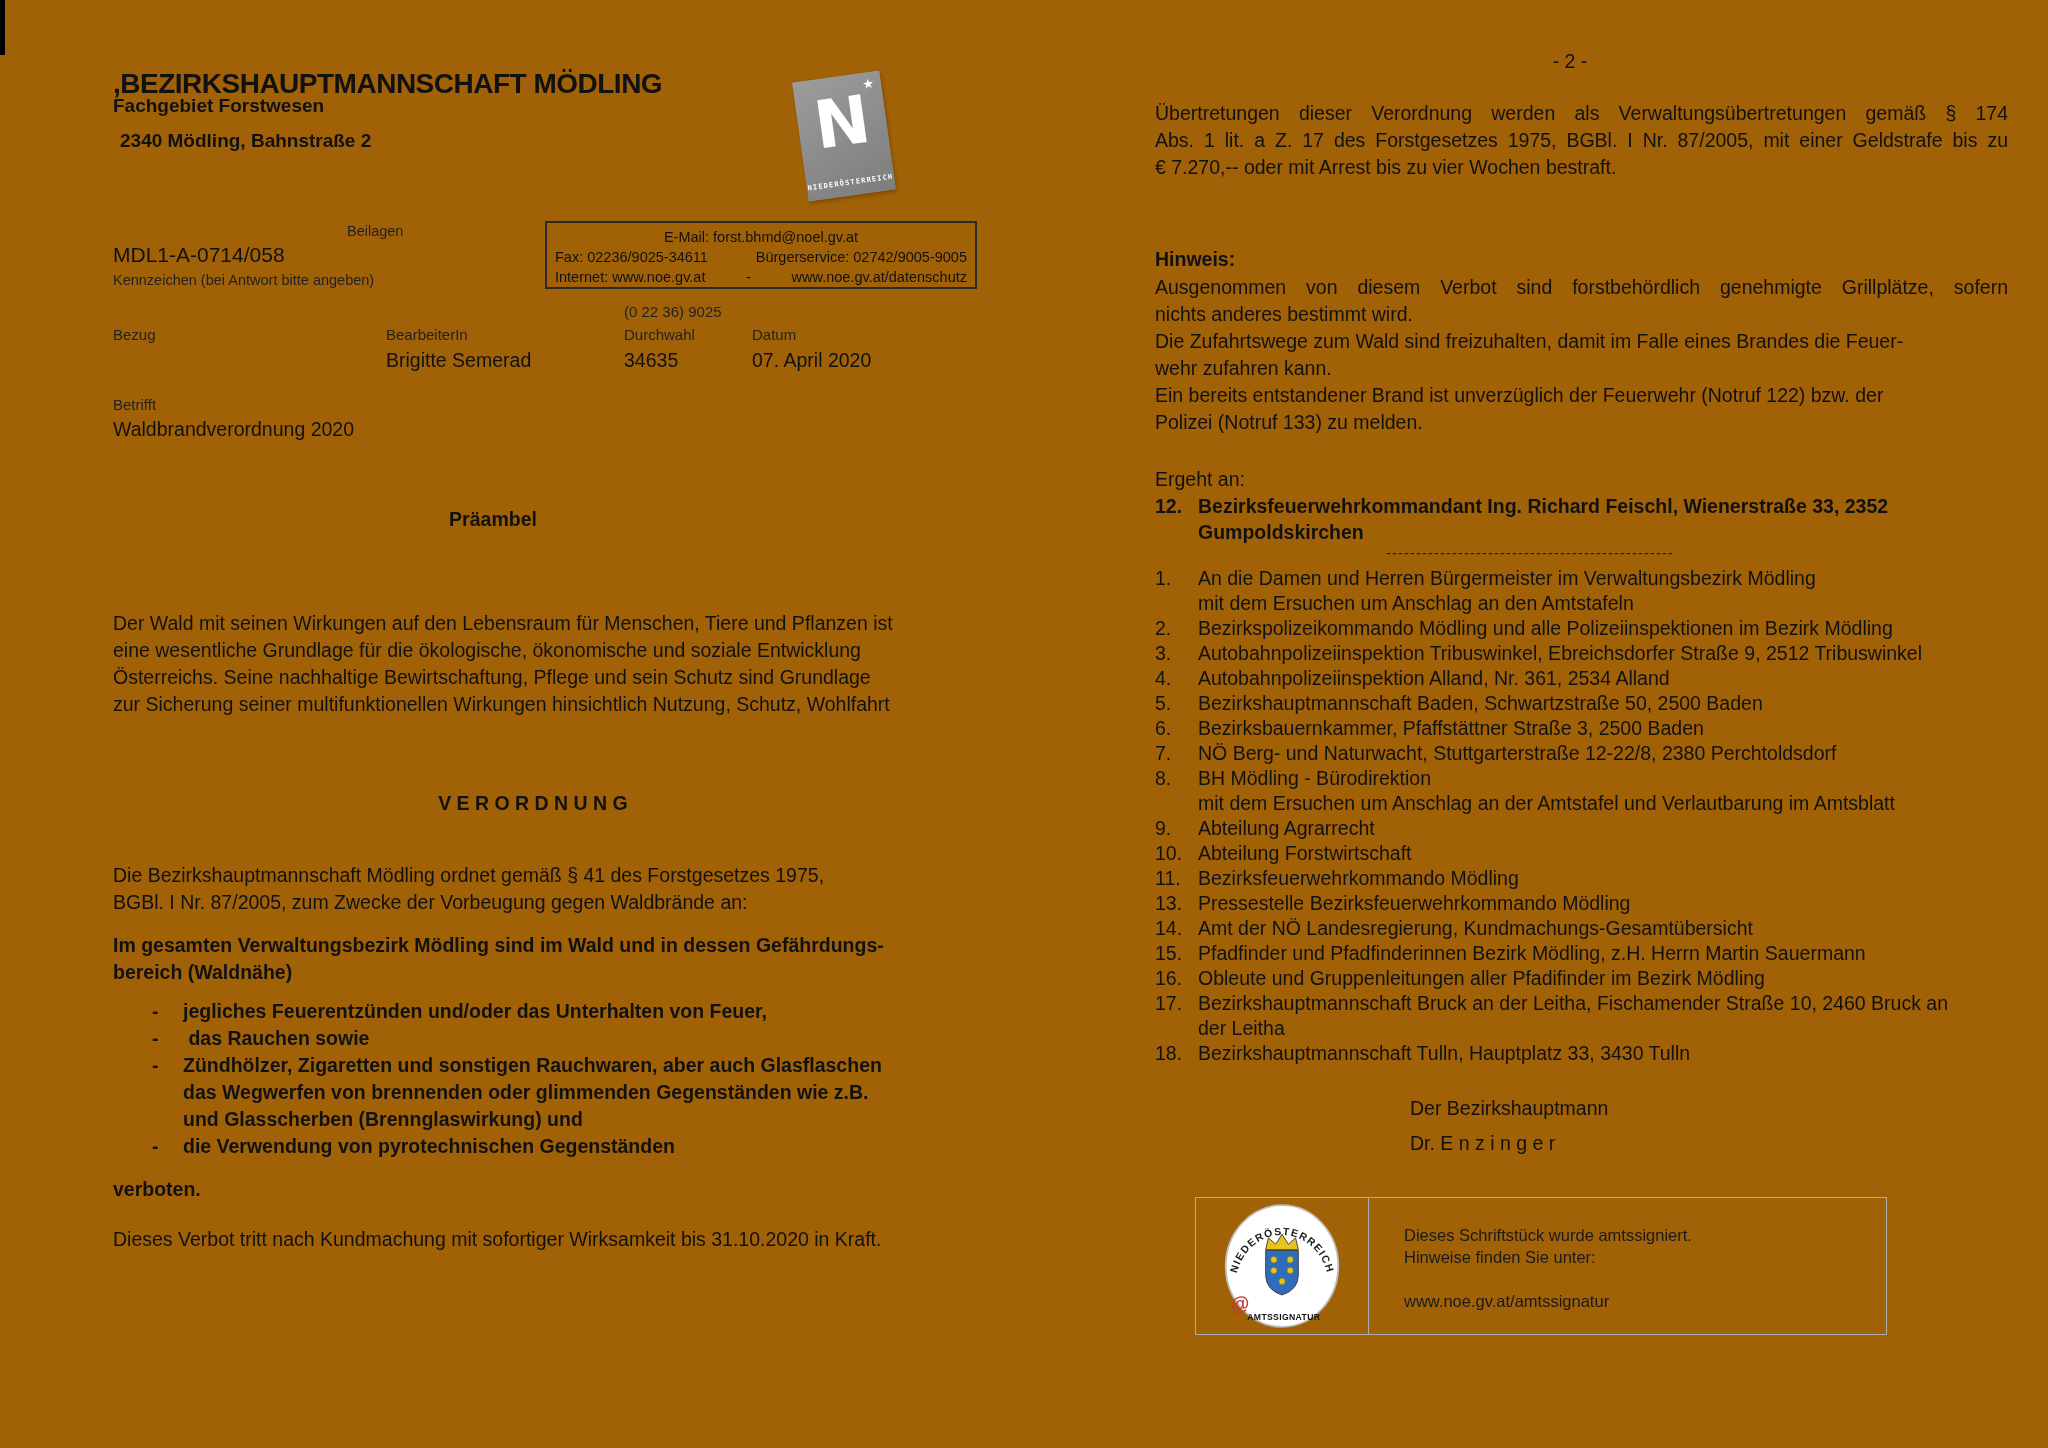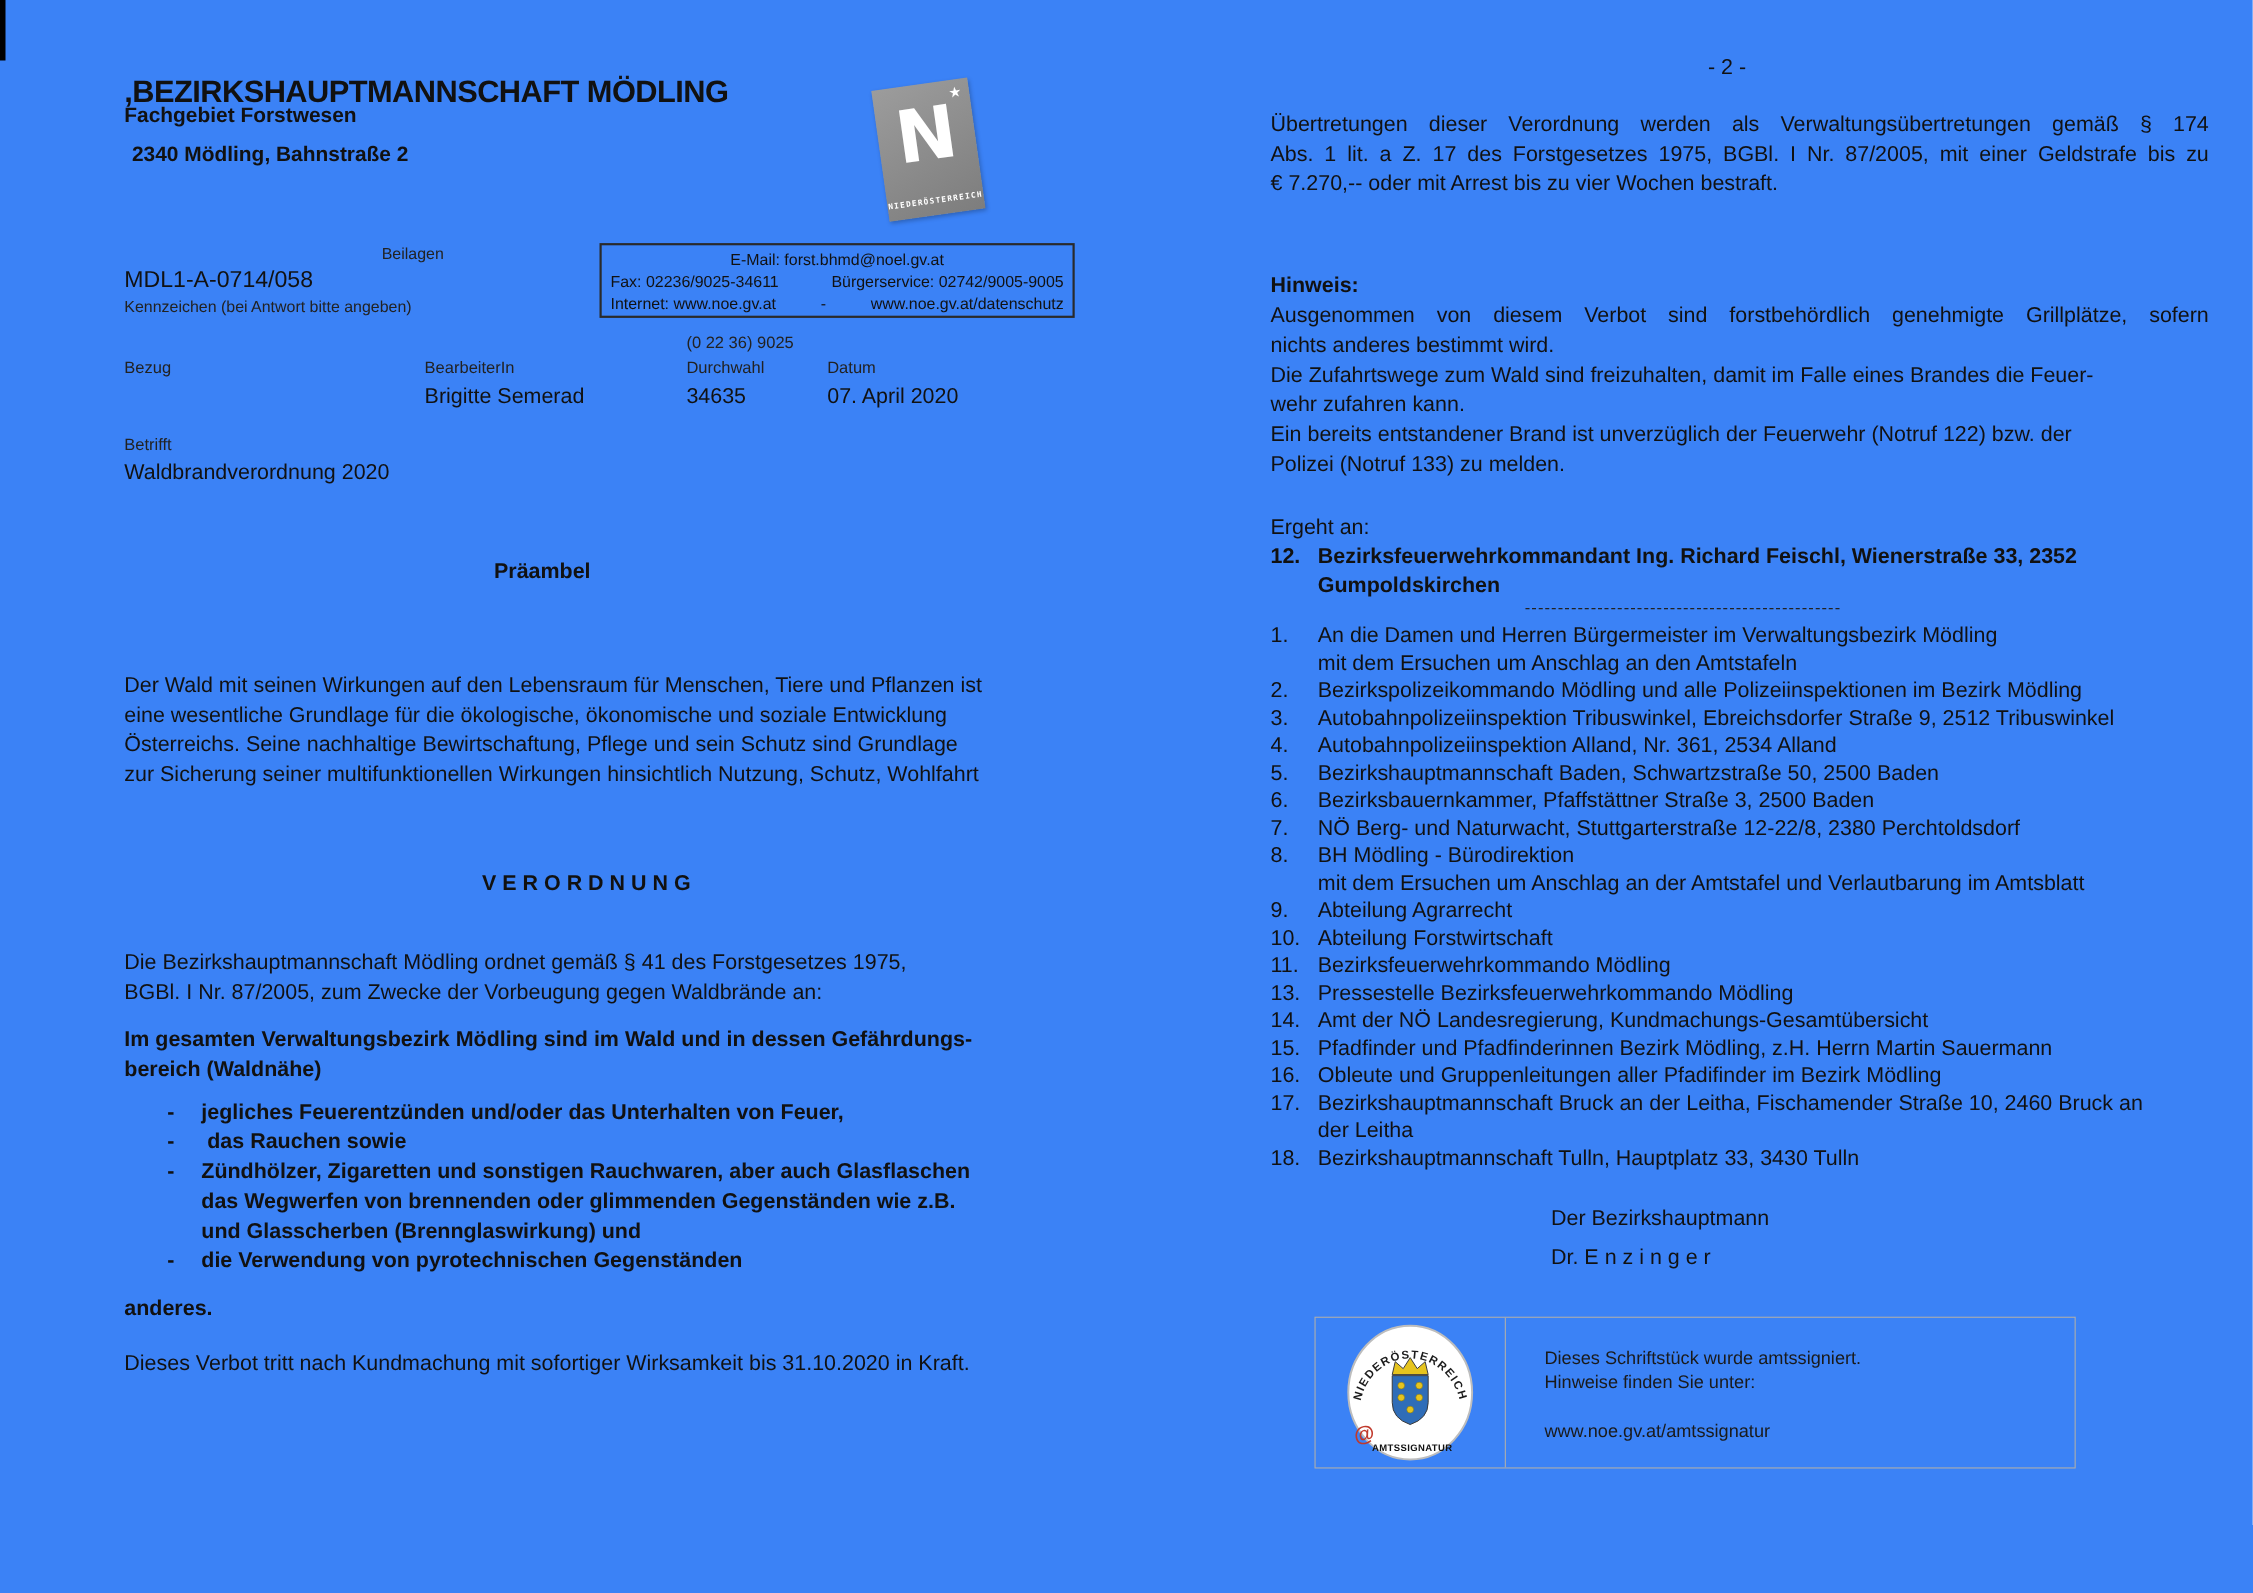--- a/index.html
+++ b/index.html
@@ -1,17 +1,17 @@
 <!DOCTYPE html>
 <html><head>
 <meta charset="utf-8">
 <style>
   html,body{margin:0;padding:0;background:#ffffff;}
   #canvas{
-    position:relative;width:2048px;height:1448px;background:#3b82f6;overflow:hidden;
+    position:relative;width:2048px;height:1448px;background:#a16207;overflow:hidden;
     font-family:"Liberation Sans", sans-serif;color:#111;
   }
   .abs{position:absolute;}
   .b{font-weight:bold;}
   .fs-title{font-size:28px;font-weight:bold;letter-spacing:-0.5px;}
   .fs-sub{font-size:19px;font-weight:bold;line-height:25px;}
   .fs-body{font-size:19.5px;line-height:27px;}
   .fs-small{font-size:14.5px;line-height:19px;color:#222;}
   .fs-code{font-size:21px;}
   .center{text-align:center;}
@@ -149,21 +149,21 @@
         </span>
     </div>
     <div class="prohib-row">
       <span class="pdash">-</span>
       <span class="ptext">
           <div>die Verwendung von pyrotechnischen Gegenständen</div>
         </span>
     </div>
   </div>
 
-  <div class="abs fs-body b" style="left:113px;top:1176px;">anderes.</div>
+  <div class="abs fs-body b" style="left:113px;top:1176px;">verboten.</div>
   <div class="abs fs-body" style="left:113px;top:1226px;width:860px;">Dieses Verbot tritt nach Kundmachung mit sofortiger Wirksamkeit bis 31.10.2020 in Kraft.</div>
 
   <div class="abs fs-body center" style="left:1155px;top:48px;width:830px;">- 2 -</div>
 
   <div class="abs fs-body justify" style="left:1155px;top:100px;width:853px;">
       <div>Übertretungen dieser Verordnung werden als Verwaltungsübertretungen gemäß § 174</div>
       <div>Abs. 1 lit. a Z. 17 des Forstgesetzes 1975, BGBl. I Nr. 87/2005, mit einer Geldstrafe bis zu</div>
       <div>€ 7.270,-- oder mit Arrest bis zu vier Wochen bestraft.</div>
     </div>
 

